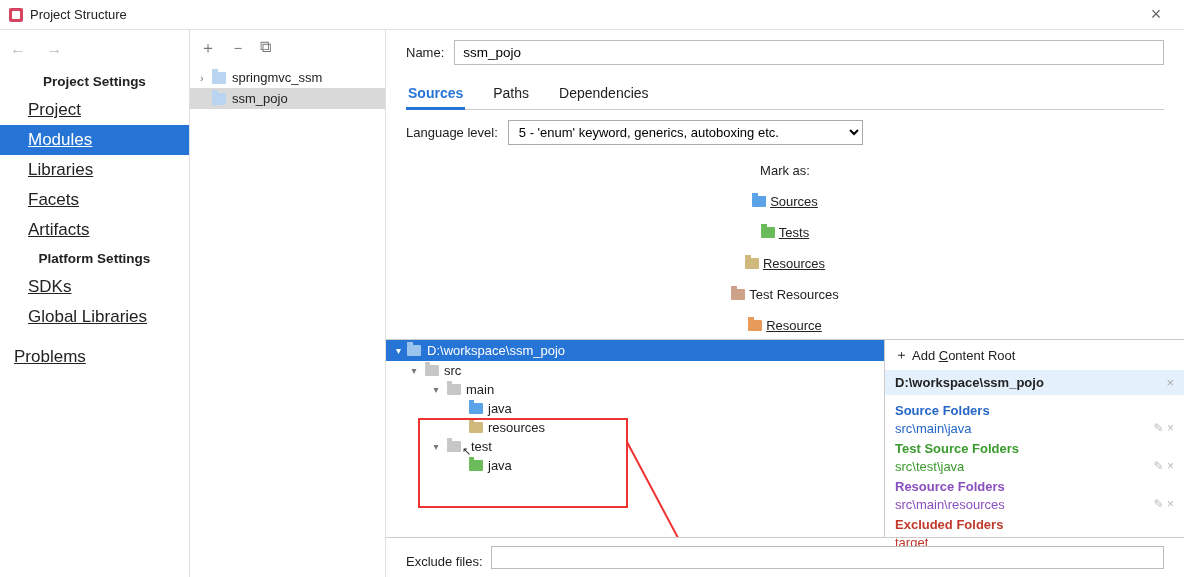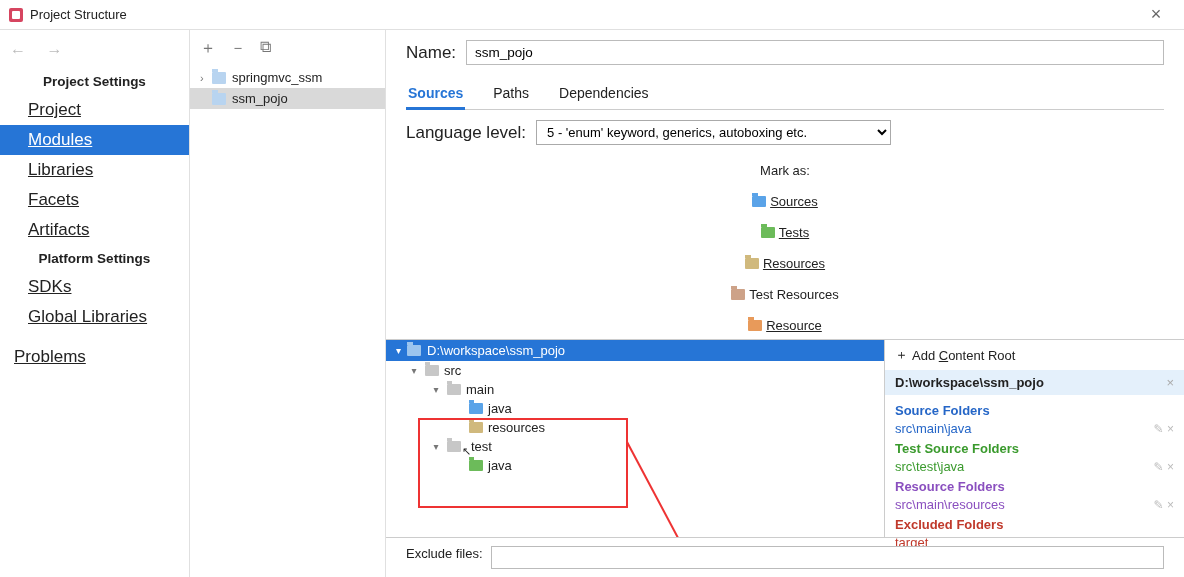--- a/index.html
+++ b/index.html
@@ -21,21 +21,21 @@
 .module-list { width: 196px; border-right: 1px solid #e0e0e0; }
 .module-tools { display: flex; gap: 14px; padding: 8px 10px; color: #777; font-size: 16px; }
 .module-row { display: flex; align-items: center; padding: 3px 8px 3px 10px; cursor: pointer; }
 .module-row.selected { background: #d9d9d9; }
 .module-row .chev { width: 12px; color: #777; font-size: 11px; }
 .module-row .fld { width: 14px; height: 12px; background: #b8d4f0; margin-right: 6px; border-radius: 1px; position: relative; }
 .module-row .fld::before { content:""; position:absolute; top:-3px; left:0; width:6px; height:3px; background:#b8d4f0; }
 
 .details { flex: 1; padding: 10px 20px 0 20px; position: relative; display:flex; flex-direction:column;}
 .row { display: flex; align-items: center; margin-bottom: 10px; }
-.label { font-size: 17px; margin-right: 10px; }
+.label { font-size: 13px; margin-right: 10px; }
 input.name-input { flex:1; padding: 4px 8px; border: 1px solid #bbb; font-size: 13.5px; }
 select.level { width: 355px; padding: 3px 6px; border:1px solid #aaa; font-size:13px; background:#fff;}
 
 .tabs { display:flex; gap: 26px; border-bottom: 1px solid #ccc; margin: 6px 0 10px; }
 .tab { padding: 4px 2px 6px; cursor:pointer; font-size:14px; }
 .tab.active { color:#2675d6; font-weight:600; border-bottom: 3px solid #2675d6; margin-bottom:-1px;}
 
 .markas { display:flex; align-items:center; gap:16px; margin: 8px 0 6px; font-size:13px;flex-direction:column;}
 .markas .m { display:flex; align-items:center; gap:4px; cursor:pointer;}
 .ficon { width:14px; height:11px; border-radius:1px; position:relative;}
@@ -57,25 +57,25 @@
 .annotate-box{position:absolute; border:2px solid #e33; left:32px; top:78px; width:210px; height:90px; pointer-events:none;}
 .annotate-line{position:absolute; pointer-events:none;}
 .annotate-text{position:absolute; color:#e33; font-size:26px; font-family:"Microsoft YaHei",sans-serif;margin-top:7px;}
 
 .roots-panel { width:300px; border-left:1px solid #ccc; font-size:13px;}
 .root-add { padding:6px 10px; display:flex; align-items:center; gap:4px; cursor:pointer;}
 .root-item { background:#e4f0fb; padding:5px 10px; font-weight:bold; display:flex; align-items:center; justify-content:space-between;}
 .root-item .x{color:#aaa; cursor:pointer; font-weight:normal;}
 .fold-group{padding:4px 10px 0;}
 .fold-title{font-weight:bold; margin:4px 0 2px;}
-.fold-entry{display:flex; align-items:center; justify-content:space-between; padding:1px 0;}
+.fold-entry{display:flex; align-items:flex-start; justify-content:space-between; padding:1px 0;}
 .fold-entry .acts{color:#bbb; font-size:12px;}
 .c-blue{color:#2566c7;} .c-green{color:#3a9a2d;} .c-purple{color:#8a4fbf;} .c-red{color:#c0392b;}
 
-.exclude-row{display:flex;align-items:flex-start;gap:8px;padding:8px 20px;border-top:1px solid #ccc; margin:0 -20px;}
+.exclude-row{display:flex;align-items:flex-end;gap:8px;padding:8px 20px;border-top:1px solid #ccc; margin:0 -20px;}
 .exclude-row input{flex:1;padding:3px 6px;border:1px solid #bbb;}
 </style>
 </head>
 <body>
 
 <div class="titlebar">
   <svg class="icon" viewBox="0 0 16 16">
       <rect x="1" y="1" width="14" height="14" fill="#d64560" rx="2"></rect>
       <rect x="4" y="4" width="8" height="8" fill="#fff" rx="1"></rect>
     </svg>

